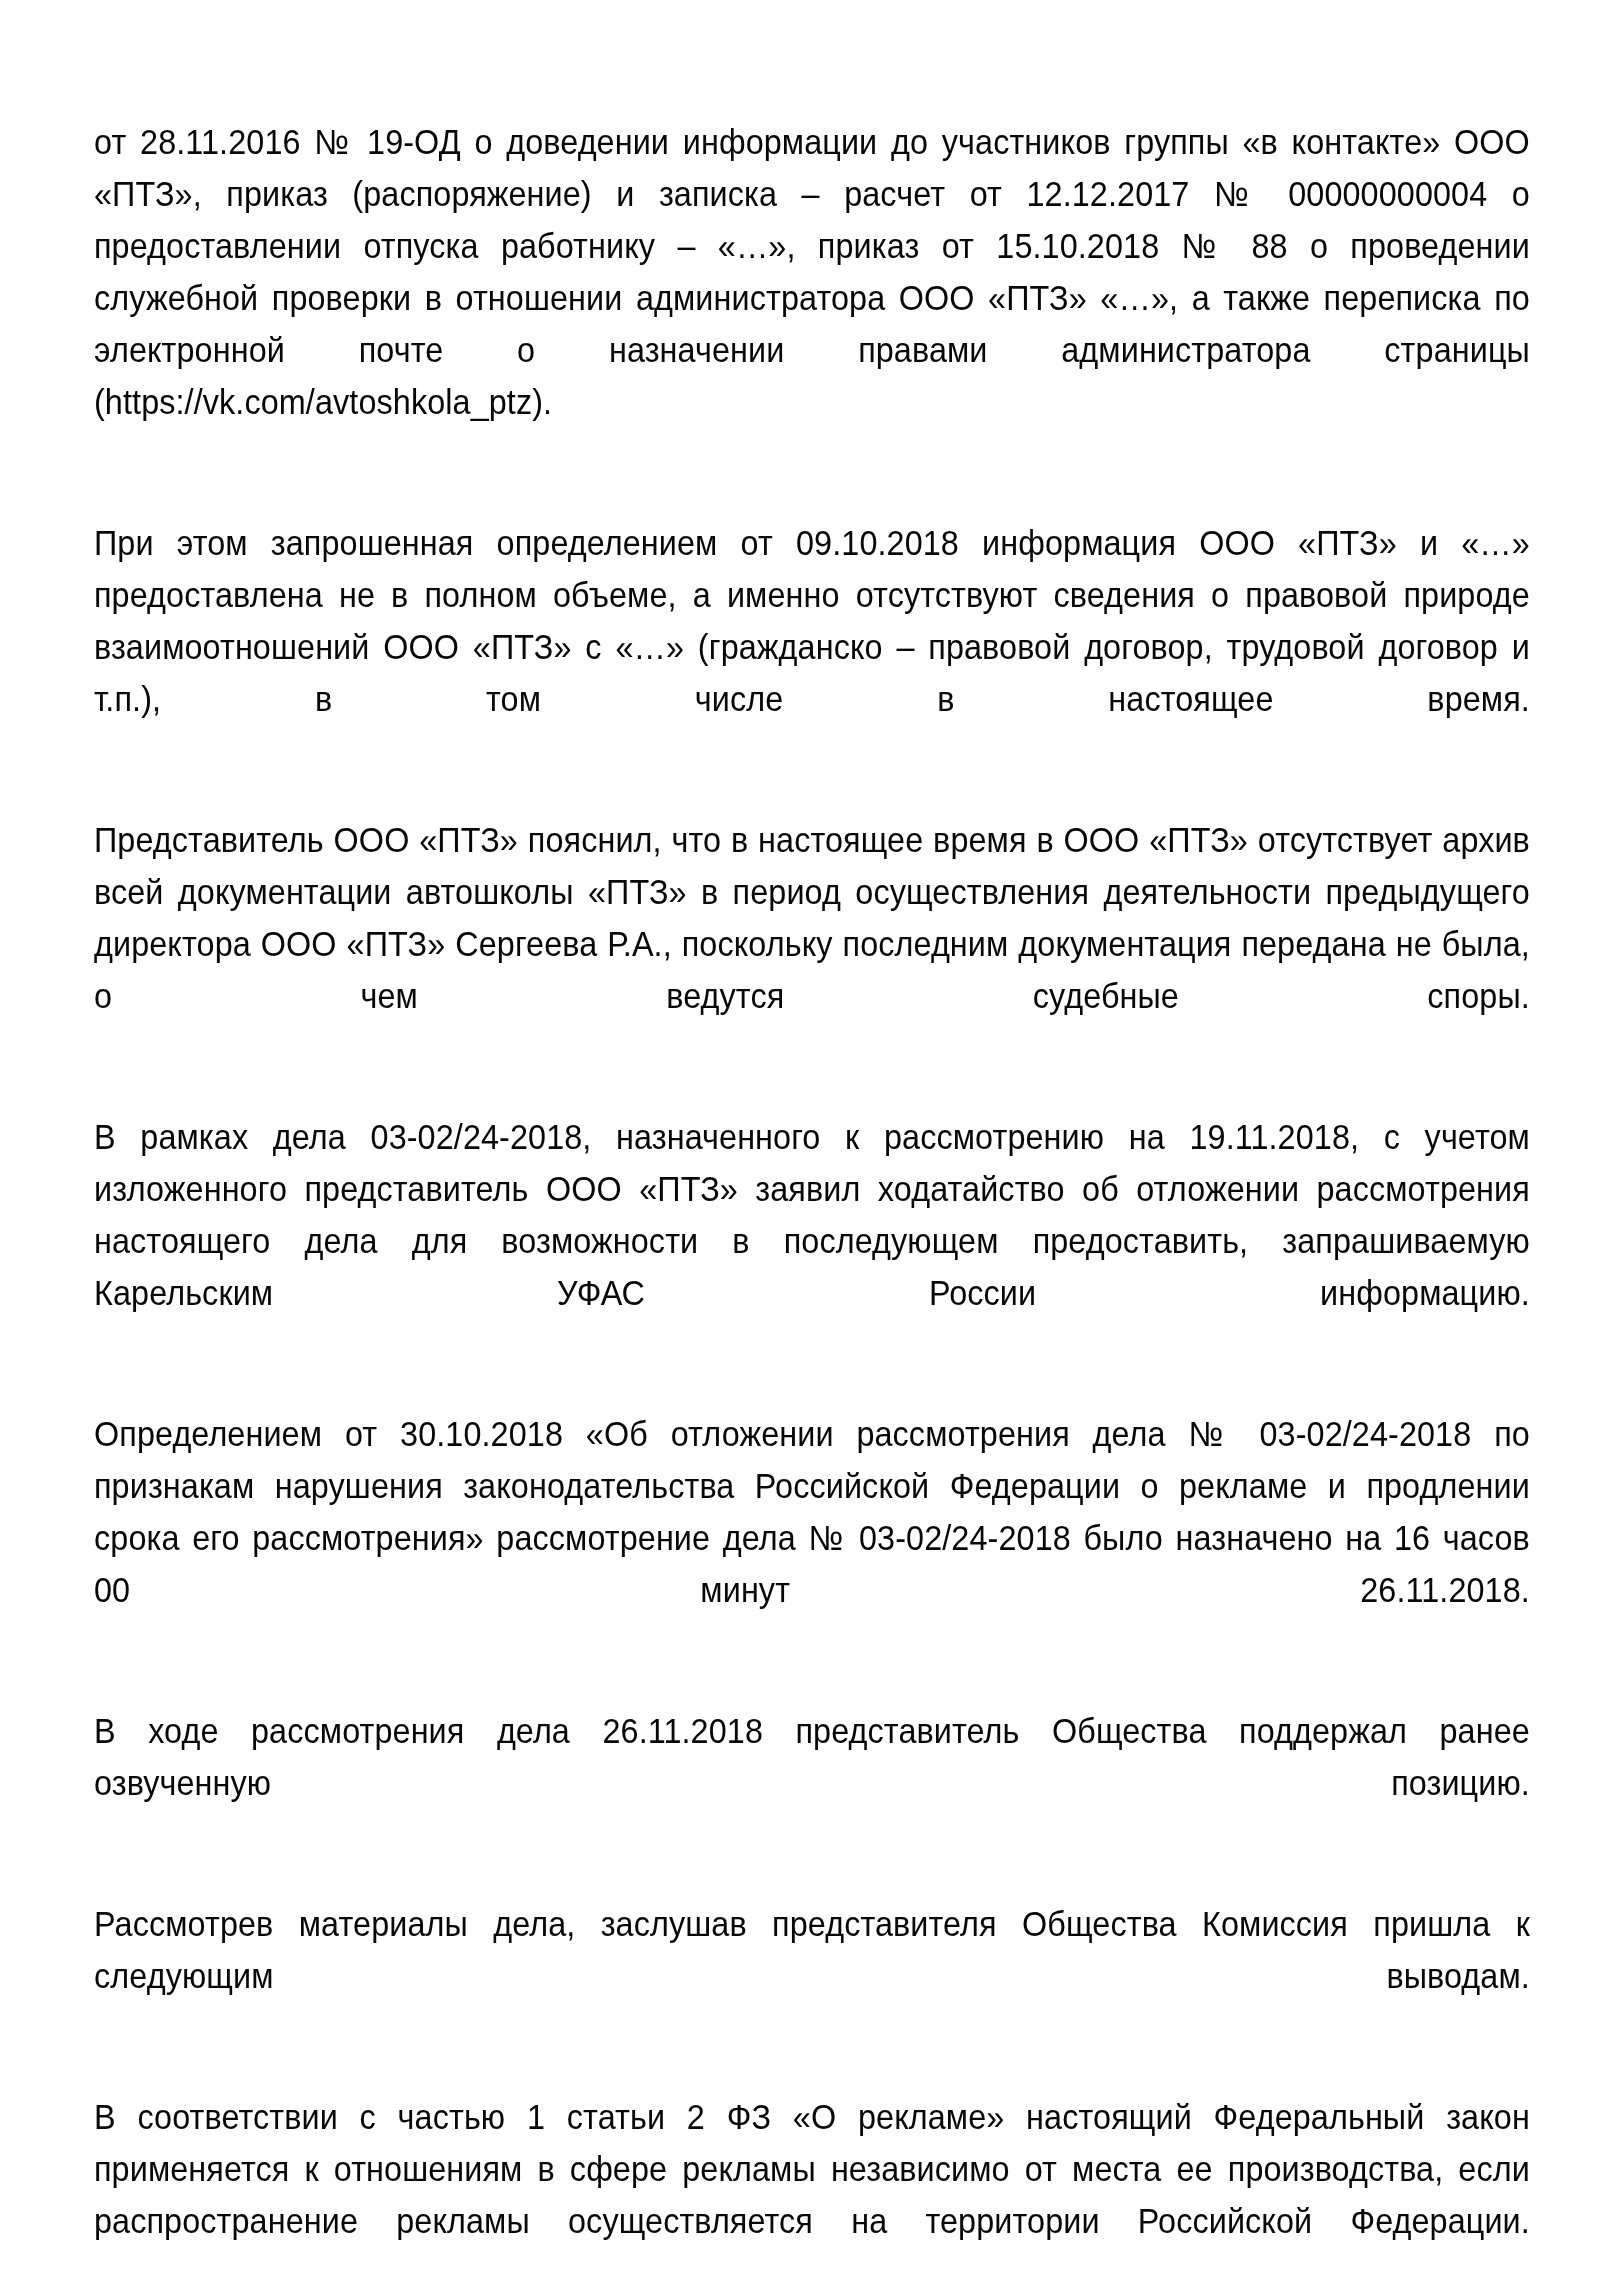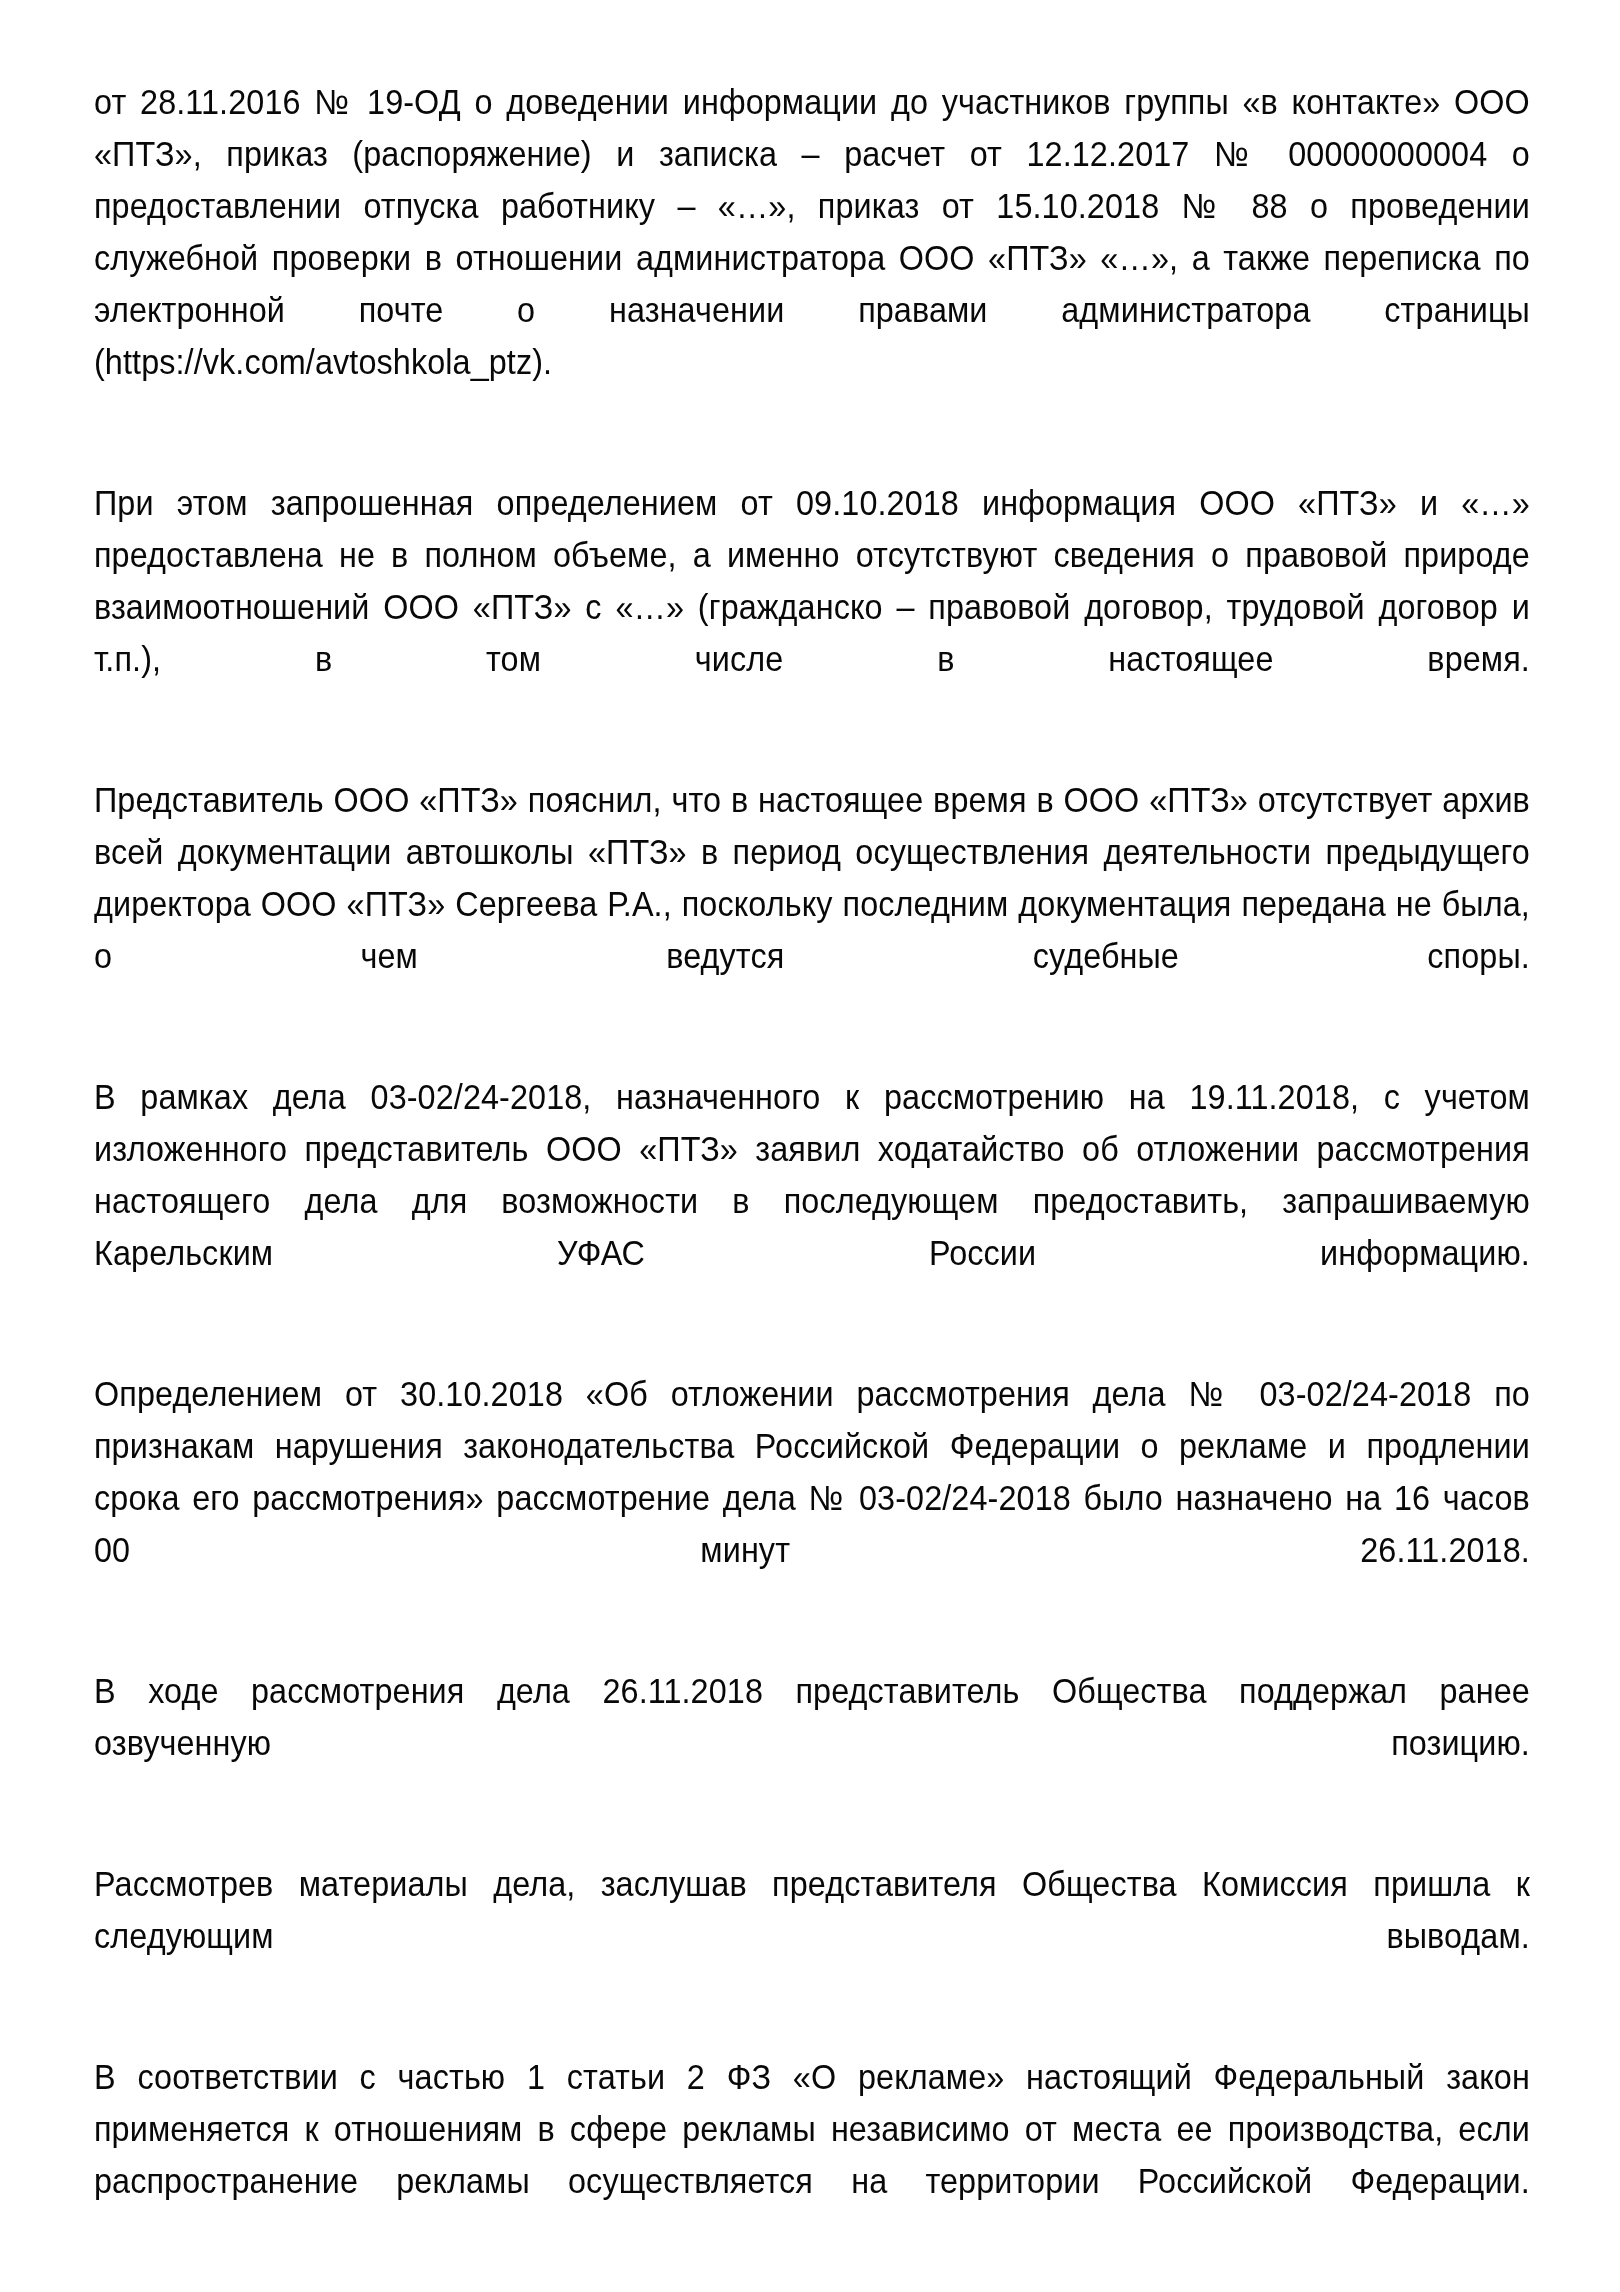--- a/index.html
+++ b/index.html
@@ -15,21 +15,21 @@
     color: #000000;
     -webkit-font-smoothing: antialiased;
   }
 
   .page {
     position: relative;
     box-sizing: border-box;
     width: 1620px;
     height: 2293px;
     background: #ffffff;
-    padding: 76px 90px 0 94px;
+    padding: 116px 90px 0 94px;
   }
 
   .doc-body {
     width: 100%;
   }
 
   .para {
     margin: 0 0 37px 0;
     font-size: 35px;
     line-height: 52px;

